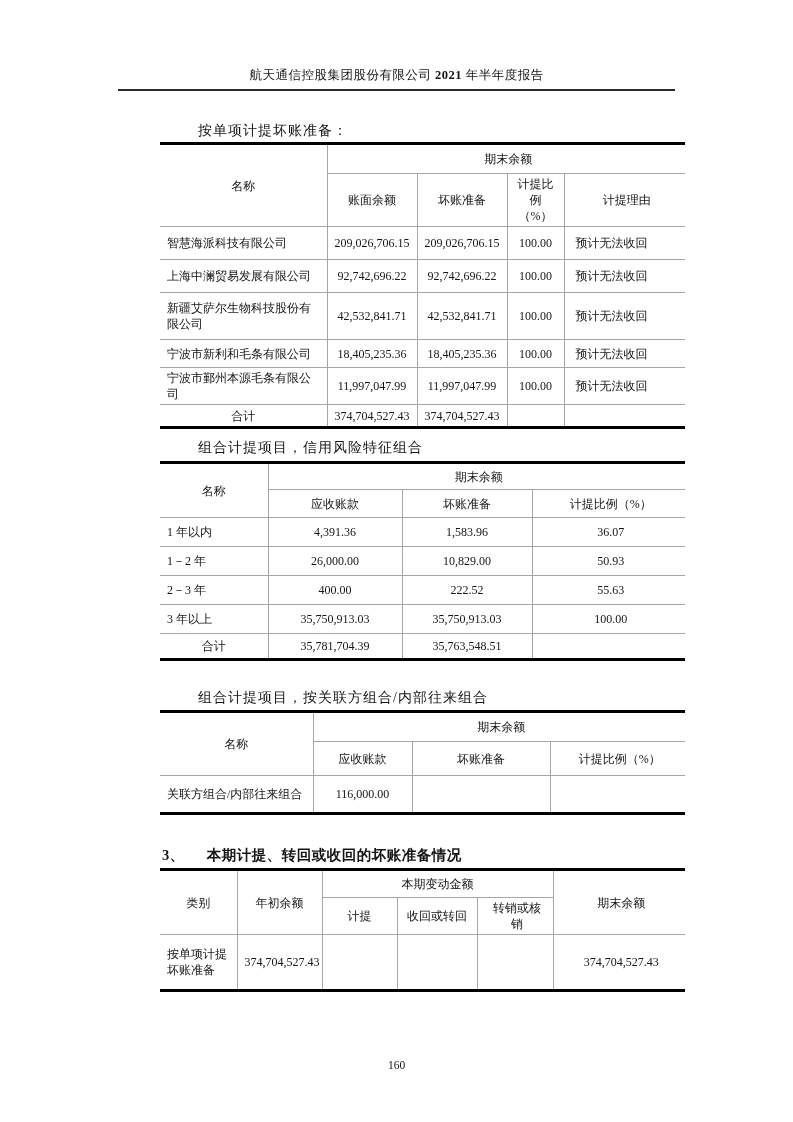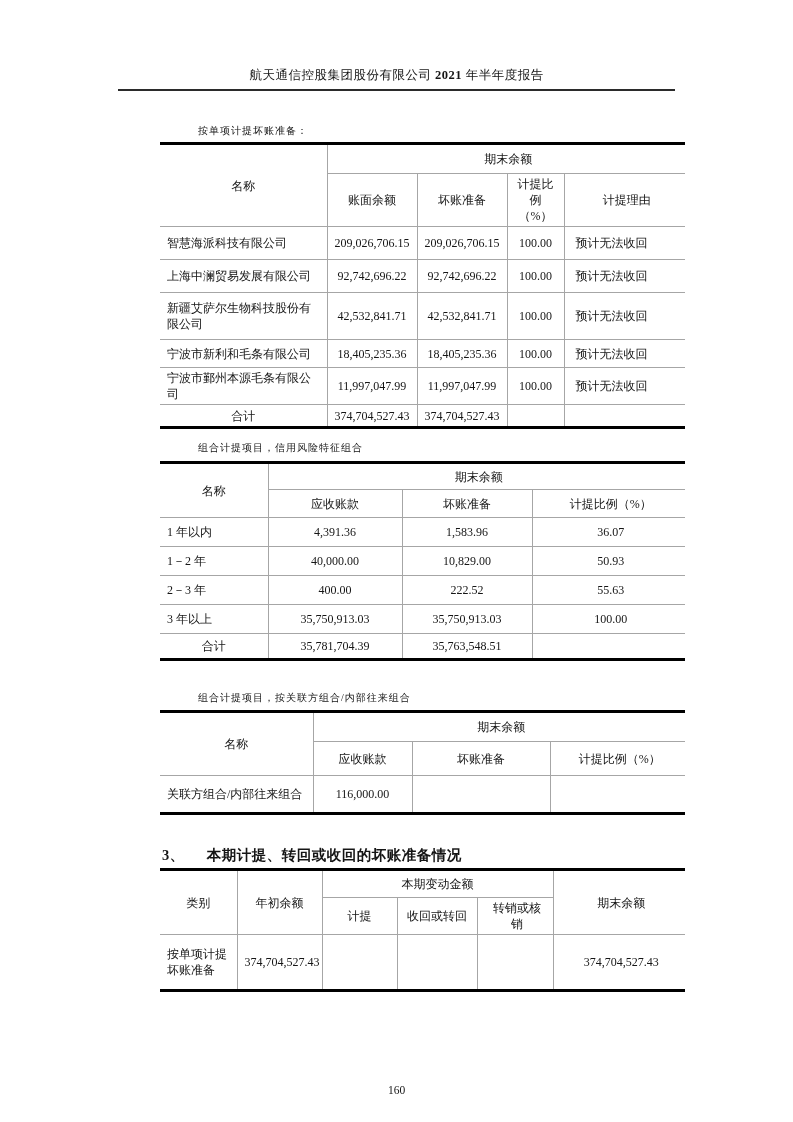--- a/index.html
+++ b/index.html
@@ -26,21 +26,21 @@
     font-size: 12.5px;
     letter-spacing: 0.5px;
     padding-bottom: 5px;
     border-bottom: 2px solid #2b2b2b;
     white-space: nowrap;
   }
   .doc-header .year { font-weight: bold; }
   
   .intro {
     margin-left: 198px;
-    font-size: 10px;
+    font-size: 14px;
     line-height: 17px;
     letter-spacing: 1px;
   }
   .mt31 { margin-top: 31px; }
   .mt30 { margin-top: 30px; }
   .mt28 { margin-top: 28px; }
   .mt10 { margin-top: 10px; }
   .sec-heading {
     margin-top: 31px;
     margin-left: 162px;
@@ -79,21 +79,21 @@
   tr.rh27 { height: 27px; } tr.rh28 { height: 28px; }
   tr.rh29 { height: 29px; } tr.rh30 { height: 30px; }
   tr.rh31 { height: 31px; } tr.rh33 { height: 33px; }
   tr.rh34 { height: 34px; } tr.rh38 { height: 38px; }
   tr.rh47 { height: 47px; } tr.rh52 { height: 52px; }
   tr.rh56 { height: 56px; }
   
   .page-num {
     position: absolute;
     left: 0; right: 0;
-    bottom: 26px;
+    bottom: 51px;
     text-align: center;
     font-size: 11.5px;
   }
 </style>
 </head>
 <body>
 
 <div class="page">
 
   <div class="doc-header">
@@ -189,21 +189,21 @@
       <td class="ac">计提比例（%）</td>
     </tr>
     <tr class="rh29">
       <td class="al">1 年以内</td>
       <td class="ar">4,391.36</td>
       <td class="ar">1,583.96</td>
       <td class="ar">36.07</td>
     </tr>
     <tr class="rh29">
       <td class="al">1－2 年</td>
-      <td class="ar">40,000.00</td>
+      <td class="ar">26,000.00</td>
       <td class="ar">10,829.00</td>
       <td class="ar">50.93</td>
     </tr>
     <tr class="rh29">
       <td class="al">2－3 年</td>
       <td class="ar">400.00</td>
       <td class="ar">222.52</td>
       <td class="ar">55.63</td>
     </tr>
     <tr class="rh29">

